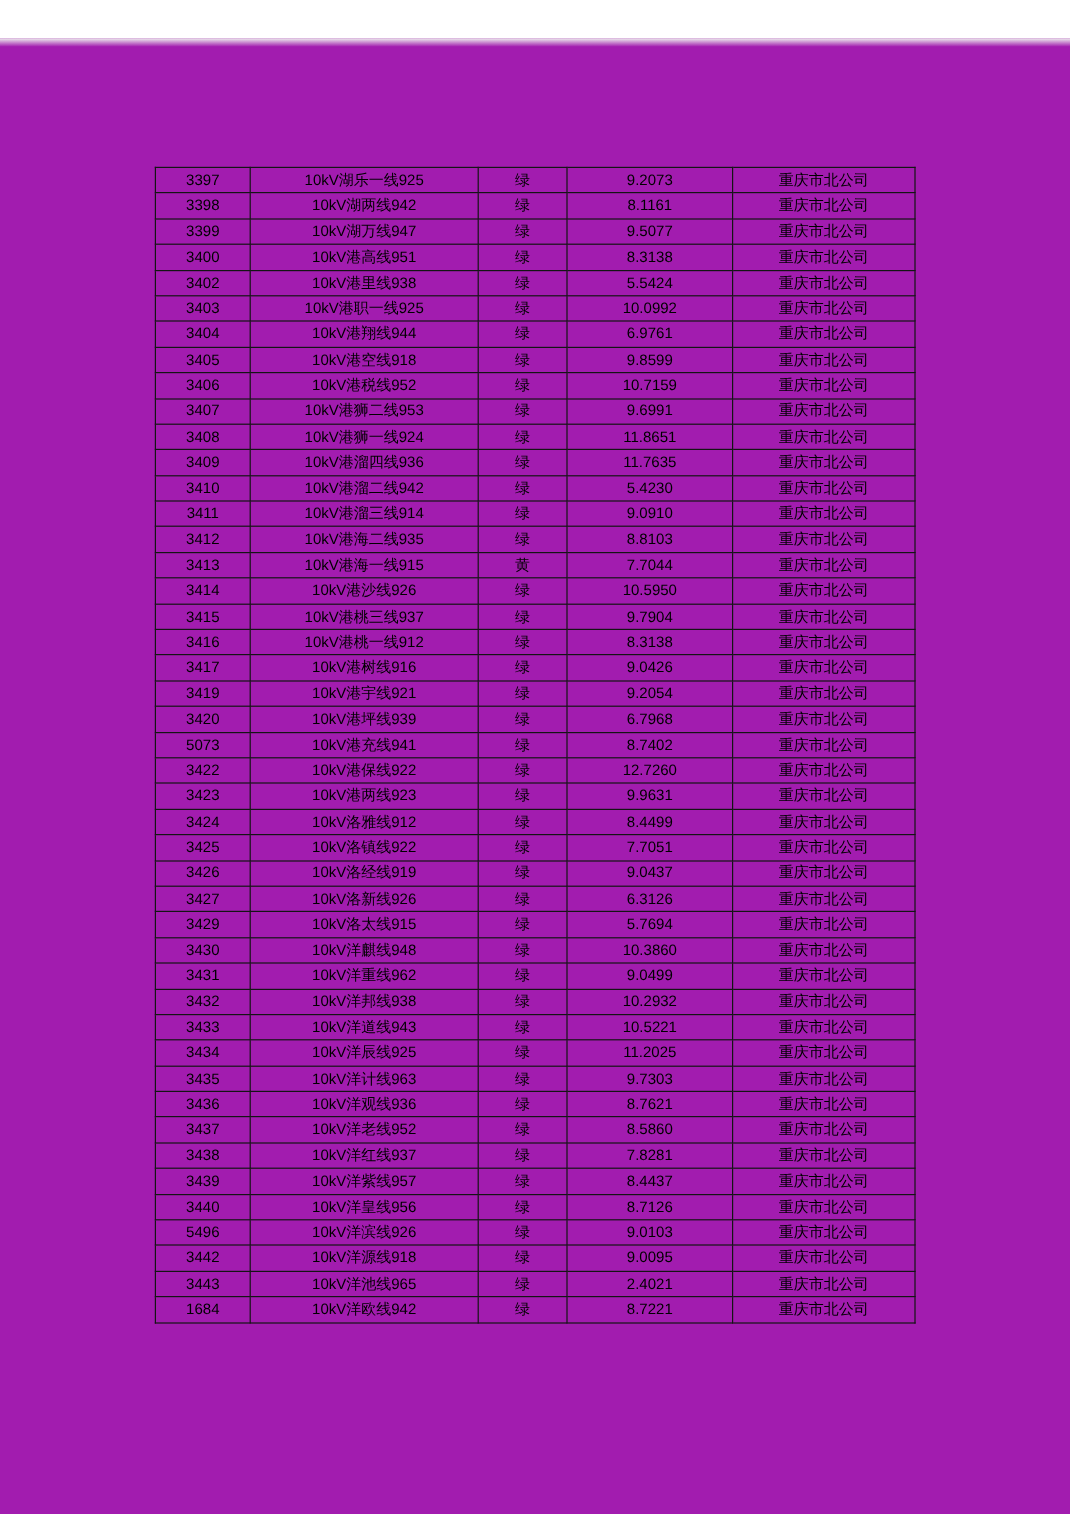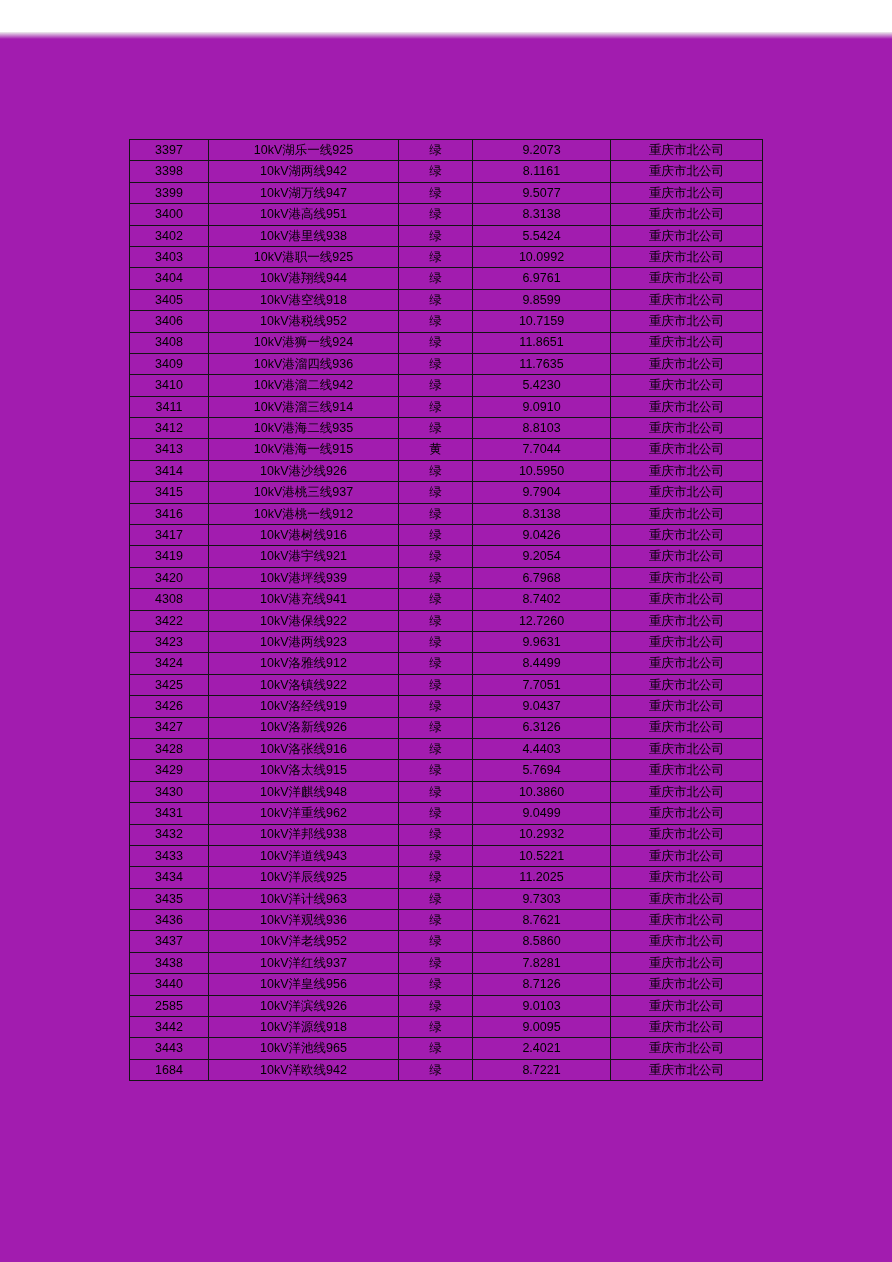--- a/index.html
+++ b/index.html
@@ -122,20 +122,27 @@
           <td>重庆市北公司</td>
         </tr>
         <tr>
           <td>3406</td>
           <td>10kV港税线952</td>
           <td>绿</td>
           <td>10.7159</td>
           <td>重庆市北公司</td>
         </tr>
         <tr>
+          <td>3407</td>
+          <td>10kV港狮二线953</td>
+          <td>绿</td>
+          <td>9.6991</td>
+          <td>重庆市北公司</td>
+        </tr>
+        <tr>
           <td>3408</td>
           <td>10kV港狮一线924</td>
           <td>绿</td>
           <td>11.8651</td>
           <td>重庆市北公司</td>
         </tr>
         <tr>
           <td>3409</td>
           <td>10kV港溜四线936</td>
           <td>绿</td>
@@ -206,21 +213,21 @@
           <td>重庆市北公司</td>
         </tr>
         <tr>
           <td>3420</td>
           <td>10kV港坪线939</td>
           <td>绿</td>
           <td>6.7968</td>
           <td>重庆市北公司</td>
         </tr>
         <tr>
-          <td>4308</td>
+          <td>5073</td>
           <td>10kV港充线941</td>
           <td>绿</td>
           <td>8.7402</td>
           <td>重庆市北公司</td>
         </tr>
         <tr>
           <td>3422</td>
           <td>10kV港保线922</td>
           <td>绿</td>
           <td>12.7260</td>
@@ -255,27 +262,20 @@
           <td>重庆市北公司</td>
         </tr>
         <tr>
           <td>3427</td>
           <td>10kV洛新线926</td>
           <td>绿</td>
           <td>6.3126</td>
           <td>重庆市北公司</td>
         </tr>
         <tr>
-          <td>3428</td>
-          <td>10kV洛张线916</td>
-          <td>绿</td>
-          <td>4.4403</td>
-          <td>重庆市北公司</td>
-        </tr>
-        <tr>
           <td>3429</td>
           <td>10kV洛太线915</td>
           <td>绿</td>
           <td>5.7694</td>
           <td>重庆市北公司</td>
         </tr>
         <tr>
           <td>3430</td>
           <td>10kV洋麒线948</td>
           <td>绿</td>
@@ -332,28 +332,35 @@
           <td>重庆市北公司</td>
         </tr>
         <tr>
           <td>3438</td>
           <td>10kV洋红线937</td>
           <td>绿</td>
           <td>7.8281</td>
           <td>重庆市北公司</td>
         </tr>
         <tr>
+          <td>3439</td>
+          <td>10kV洋紫线957</td>
+          <td>绿</td>
+          <td>8.4437</td>
+          <td>重庆市北公司</td>
+        </tr>
+        <tr>
           <td>3440</td>
           <td>10kV洋皇线956</td>
           <td>绿</td>
           <td>8.7126</td>
           <td>重庆市北公司</td>
         </tr>
         <tr>
-          <td>2585</td>
+          <td>5496</td>
           <td>10kV洋滨线926</td>
           <td>绿</td>
           <td>9.0103</td>
           <td>重庆市北公司</td>
         </tr>
         <tr>
           <td>3442</td>
           <td>10kV洋源线918</td>
           <td>绿</td>
           <td>9.0095</td>

